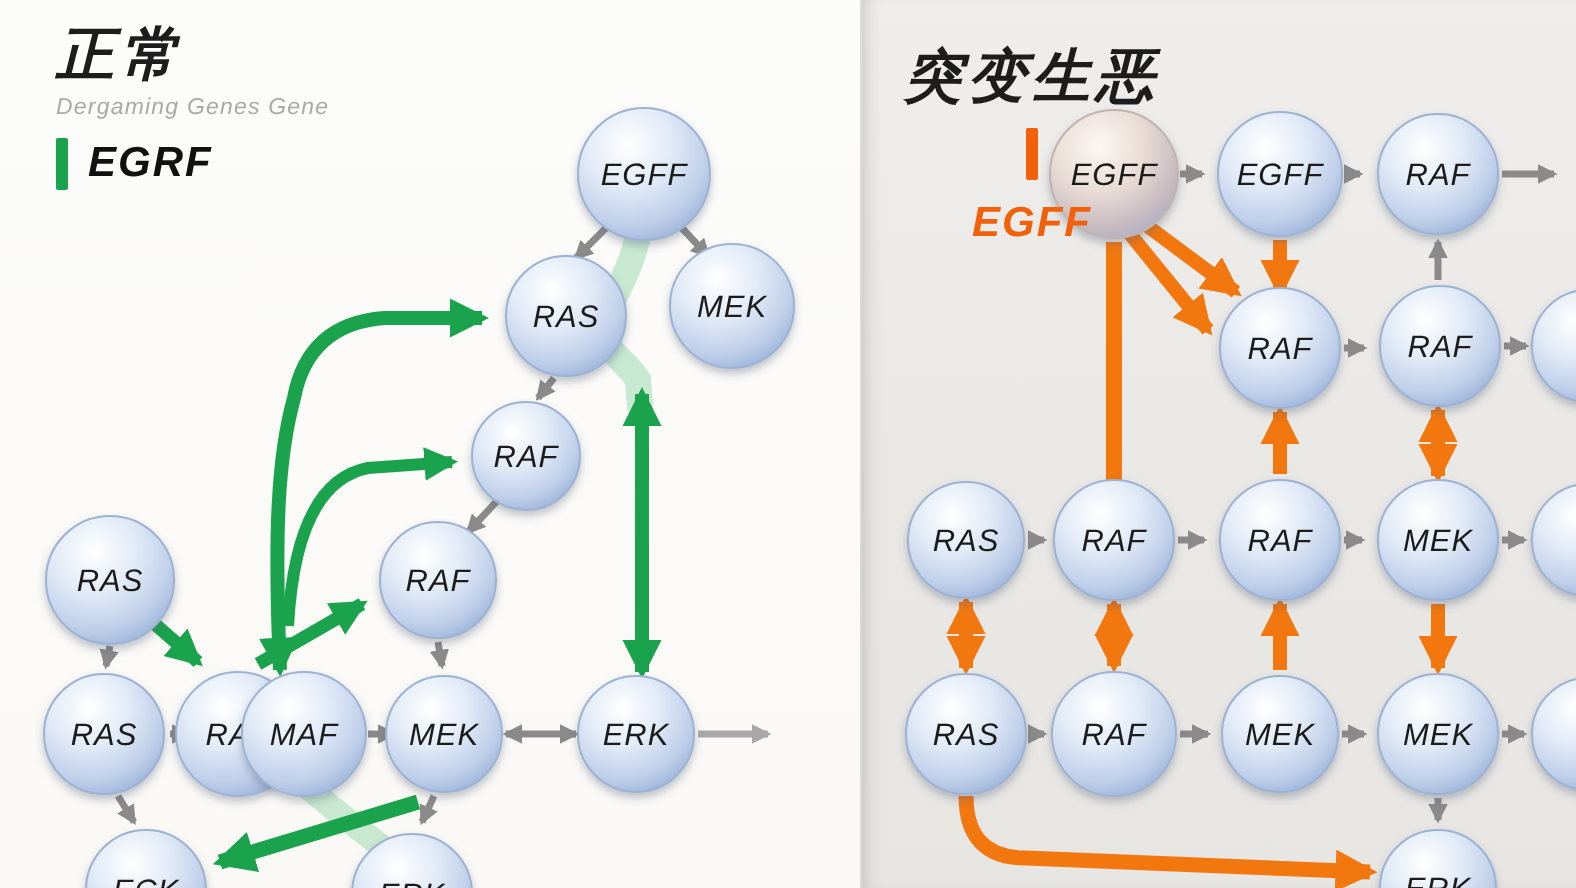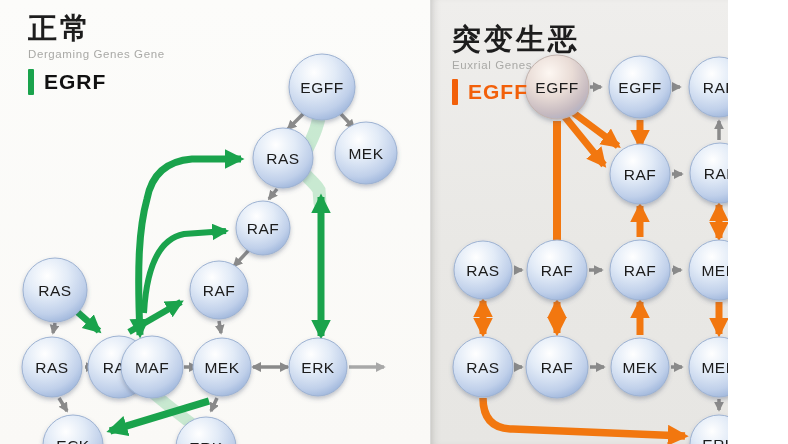--- a/index.html
+++ b/index.html
@@ -1,37 +1,38 @@
 <!DOCTYPE html>
 <html><head>
 <meta charset="utf-8">
 <style>
   html,body{margin:0;padding:0;background:#ffffff;}
   .stage{
-    position:relative;width:728px;height:444px;overflow:hidden;
+    position:relative;width:788px;height:444px;overflow:hidden;
     font-family:"Liberation Sans","DejaVu Sans",sans-serif;
     background:#fbfbf8;
+    font-style:italic;
   }
   .panel{position:absolute;top:0;height:444px;}
   .panel.left{left:0;width:430px;background:linear-gradient(180deg,#fcfcfa 0%,#faf9f6 100%);}
   .panel.right{
     left:430px;width:358px;
     background:linear-gradient(180deg,#efeeec 0%,#e9e8e5 55%,#e7e6e3 100%);
     box-shadow:inset 8px 0 10px -7px rgba(90,90,85,.35), inset 1px 0 0 rgba(255,255,255,.7);
   }
   svg.diagram{position:absolute;left:0;top:0;}
   .hdr{position:absolute;z-index:3;}
   .hdr .title{font-size:29px;font-weight:700;color:#1d1d1d;letter-spacing:3px;line-height:1.1;}
   .hdr .sub{font-size:11.5px;color:#a9a9a6;letter-spacing:.6px;margin-top:3px;}
   .gene-row{display:flex;align-items:center;gap:10px;margin-top:9px;}
   .gene-bar{width:6px;height:26px;border-radius:1px;}
   .gene{font-size:21px;font-weight:800;letter-spacing:1px;color:#111;}
   .hdr-left{left:28px;top:13px;}
   .hdr-right{left:452px;top:24px;}
-  .hdr-right .gene-row{margin-top:8px;}
+  .hdr-right .gene-row{margin-top:8px;flex-direction:column;}
 </style>
 </head>
 <body>
 
 <div class="stage">
   <div class="panel left"></div>
   <div class="panel right"></div>
 
   <svg class="diagram" id="diagram-svg" width="788" height="444" viewBox="0 0 788 444">
     <defs>
@@ -236,19 +237,18 @@
     <div class="title">正常</div>
     <div class="sub">Dergaming Genes Gene</div>
     <div class="gene-row">
       <div class="gene-bar" id="bar-left" style="background: rgb(26, 163, 76);"></div>
       <div class="gene">EGRF</div>
     </div>
   </div>
 
   <div class="hdr hdr-right">
     <div class="title">突变生恶</div>
-    <div class="sub">Euxrial Genes</div>
     <div class="gene-row">
       <div class="gene-bar" id="bar-right" style="background: rgb(242, 96, 10);"></div>
       <div class="gene" id="gene-right" style="color: rgb(242, 96, 10);">EGFF</div>
     </div>
   </div>
 </div>
 
 </body></html>

